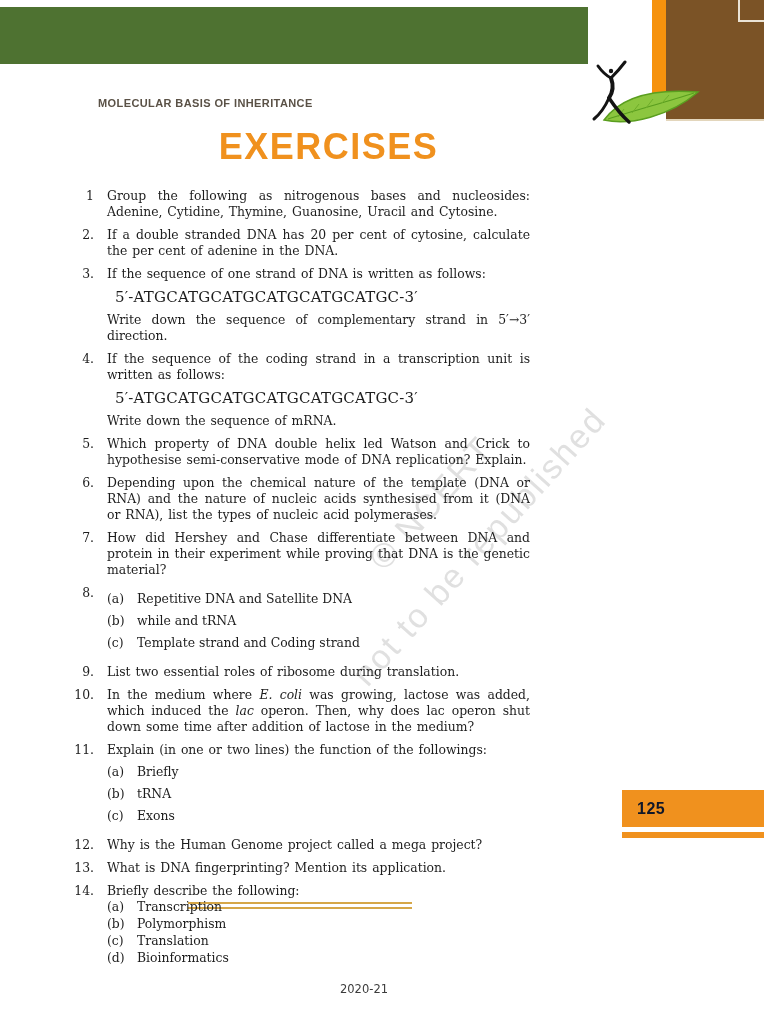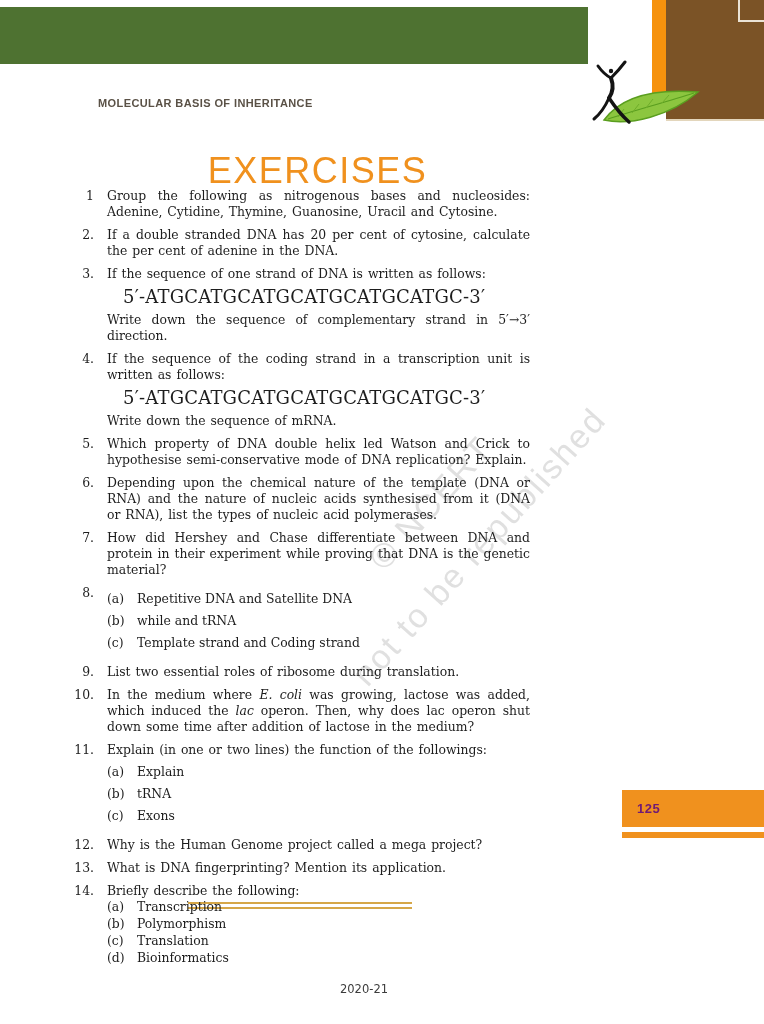--- a/index.html
+++ b/index.html
@@ -15,43 +15,43 @@
   .brown-block{position:absolute;left:666px;top:0;width:98px;height:119px;
     background:var(--brown-block,#7B5326);border-bottom:2px solid #e3d6bc;}
   .corner-notch{position:absolute;left:738px;top:0;width:25px;height:20px;
     border-left:2px solid rgba(255,253,244,.85);border-bottom:2px solid rgba(255,253,244,.85);}
   
   .logo{position:absolute;left:584px;top:60px;width:122px;height:68px;z-index:5;}
   
   .chapter-header{position:absolute;left:78px;top:97px;
     font-family:"Liberation Sans",sans-serif;font-size:11px;font-weight:bold;
     letter-spacing:.4px;color:#5a5146;padding-left:20px;}
-  .page-title{position:absolute;left:105px;top:126px;width:425px;text-align:center;
-    font-family:"Liberation Sans",sans-serif;font-size:36px;font-weight:400;
-    letter-spacing:1.5px;color:var(--accent-orange,#F0911E);margin-top:24px;}
+  .page-title{position:absolute;left:116px;top:126px;width:425px;text-align:center;
+    font-family:"Liberation Sans",sans-serif;font-size:36px;font-weight:700;
+    letter-spacing:1.5px;color:var(--accent-orange,#F0911E);}
   
   .watermark{position:absolute;left:290px;top:395px;width:330px;height:260px;
     transform:rotate(-48deg);display:flex;flex-direction:column;gap:26px;
     align-items:center;justify-content:center;pointer-events:none;z-index:0;}
   .watermark span{font-family:"Liberation Sans",sans-serif;font-size:34px;
     color:var(--watermark-gray,#C7C7C7);opacity:.55;letter-spacing:2px;white-space:nowrap;}
   
   .exercises{position:absolute;left:68px;top:188px;width:462px;
     font-size:12.4px;line-height:16px;color:#1d1d1d;z-index:1;}
   .ex-item{display:grid;grid-template-columns:26px 1fr;column-gap:13px;margin-bottom:7px;}
   .ex-num{text-align:right;}
   .ex-para{text-align:justify;word-spacing:1px;}
-  .ex-seq{margin:7px 16px;font-size:18px;letter-spacing:.2px;}
+  .ex-seq{margin:7px 8px;font-size:15px;letter-spacing:.2px;}
   .ex-sub{display:grid;grid-template-columns:22px 1fr;column-gap:8px;margin:6px 0;}
   .ex-sub.compact{margin:0 0 1px 0;}
   
   .page-tab{position:absolute;left:622px;top:790px;width:142px;height:37px;
-    background:var(--accent-orange,#F5911D);color:#701a75;display:flex;align-items:center;
+    background:var(--accent-orange,#F5911D);color:#0f172a;display:flex;align-items:center;
     padding-left:15px;box-sizing:border-box;font-family:"Liberation Sans",sans-serif;
-    font-size:13px;font-weight:600;letter-spacing:.5px;}
+    font-size:16px;font-weight:600;letter-spacing:.5px;}
   .page-tab-strip{position:absolute;left:622px;top:832px;width:142px;height:6px;
     background:var(--accent-orange,#F5911D);}
   
   .footer-rule{position:absolute;left:188px;width:224px;height:1.5px;
     background:var(--rule-gold,#D6A748);}
   .footer-rule.r1{top:902px;}
   .footer-rule.r2{top:907px;}
   .footer-year{position:absolute;left:0;top:982px;width:728px;text-align:center;
     font-family:"DejaVu Sans",sans-serif;font-size:11.5px;color:#3c3c3c;}
 </style>
@@ -162,21 +162,21 @@
       <div class="ex-body">
         <div class="ex-para">In the medium where <i>E. coli</i> was growing, lactose was added, which induced the <i>lac</i> operon. Then, why does lac operon shut down some time after addition of lactose in the medium?</div>
       </div>
     </div>
     <div class="ex-item">
       <div class="ex-num">11.</div>
       <div class="ex-body">
         <div class="ex-para">Explain (in one or two lines) the function of the followings:</div>
         <div class="ex-sub">
           <span>(a)</span>
-          <span>Explain</span>
+          <span>Briefly</span>
         </div>
         <div class="ex-sub">
           <span>(b)</span>
           <span>tRNA</span>
         </div>
         <div class="ex-sub">
           <span>(c)</span>
           <span>Exons</span>
         </div>
       </div>

